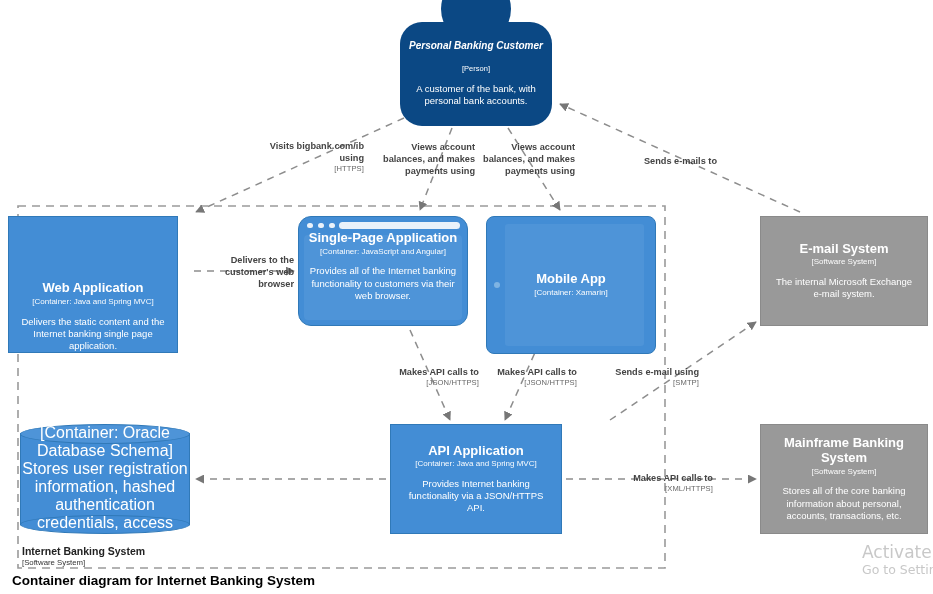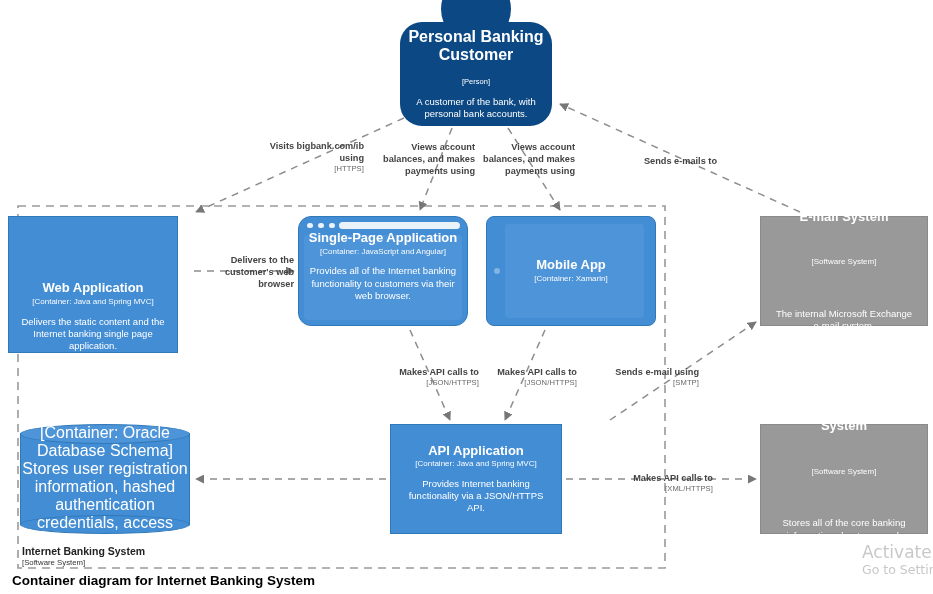--- a/index.html
+++ b/index.html
@@ -14,48 +14,48 @@
   #edges{position:absolute;left:0;top:0;width:933px;height:594px;}
 
   
   .node{position:absolute;box-sizing:border-box;display:flex;flex-direction:column;
         align-items:center;justify-content:center;text-align:center;color:#fff;}
   .node .ttl{font-weight:bold;line-height:1.14;}
   .node .tech{font-size:8px;line-height:1.2;margin-top:1px;opacity:.97;}
   .node .desc{font-size:9.5px;line-height:1.28;margin-top:9px;padding:0 10px;}
 
   .container{background:#438DD5;border:1px solid #3079b8;}
-  .external{background:#999999;border:1px solid #8a8a8a;gap:32px;}
+  .external{background:#999999;border:1px solid #8a8a8a;}
   #person-head{position:absolute;left:441px;top:-26px;width:70px;height:70px;
                background:#0B4884;border-radius:50%;}
   #person-body{position:absolute;left:400px;top:22px;width:152px;height:104px;
                background:#0B4884;border-radius:22px;
                display:flex;flex-direction:column;align-items:center;justify-content:center;
                text-align:center;color:#fff;}
-  #person-body .ttl{font-size:16px;font-weight:bold;line-height:1.15;}
+  #person-body .ttl{font-size:10px;font-weight:bold;line-height:1.15;font-style:italic;}
   #person-body .tech{font-size:7.5px;margin-top:12px;}
   #person-body .desc{font-size:9.5px;line-height:1.3;margin-top:10px;padding:0 12px;}
 
   
   #web-application{left:8px;top:216px;width:170px;height:137px;justify-content:flex-end;}
   #web-application .ttl{font-size:13px;}
 
   
   #single-page-application{left:298px;top:216px;width:170px;height:110px;
       background:#438DD5;border:1px solid #3079b8;border-radius:13px;
       padding-top:8px;justify-content:flex-start;}
   #spa-chrome{position:absolute;left:0;top:0;right:0;height:16px;border-radius:6px 6px 0 0;}
   .spa-dot{position:absolute;top:5.5px;width:5.5px;height:5.5px;border-radius:50%;background:#eaf2fa;}
   #spa-bar{position:absolute;top:4.5px;left:40px;right:7px;height:7px;border-radius:3.5px;background:#eaf2fa;}
   #spa-inner{position:absolute;left:5px;top:18px;right:5px;bottom:5px;background:#4e94d8;border-radius:4px;}
   #single-page-application .ttl{font-size:13px;position:relative;z-index:2;margin-top:6px;}
   #single-page-application .tech,#single-page-application .desc{position:relative;z-index:2;}
 
   
-  #mobile-app{left:486px;top:216px;width:170px;height:110px;
+  #mobile-app{left:486px;top:216px;width:170px;height:138px;
       background:#438DD5;border:1px solid #3079b8;border-radius:8px;}
   #mob-screen{position:absolute;left:18px;top:7px;right:11px;bottom:7px;background:#4e94d8;border-radius:3px;}
   #mob-dot{position:absolute;left:7px;top:50%;margin-top:-3px;width:6px;height:6px;border-radius:50%;background:#7fb4e3;}
   #mobile-app .ttl{font-size:13px;position:relative;z-index:2;}
   #mobile-app .tech,#mobile-app .desc{position:relative;z-index:2;}
 
   
   #email-system{left:760px;top:216px;width:168px;height:110px;}
   #email-system .ttl{font-size:13px;}
 

